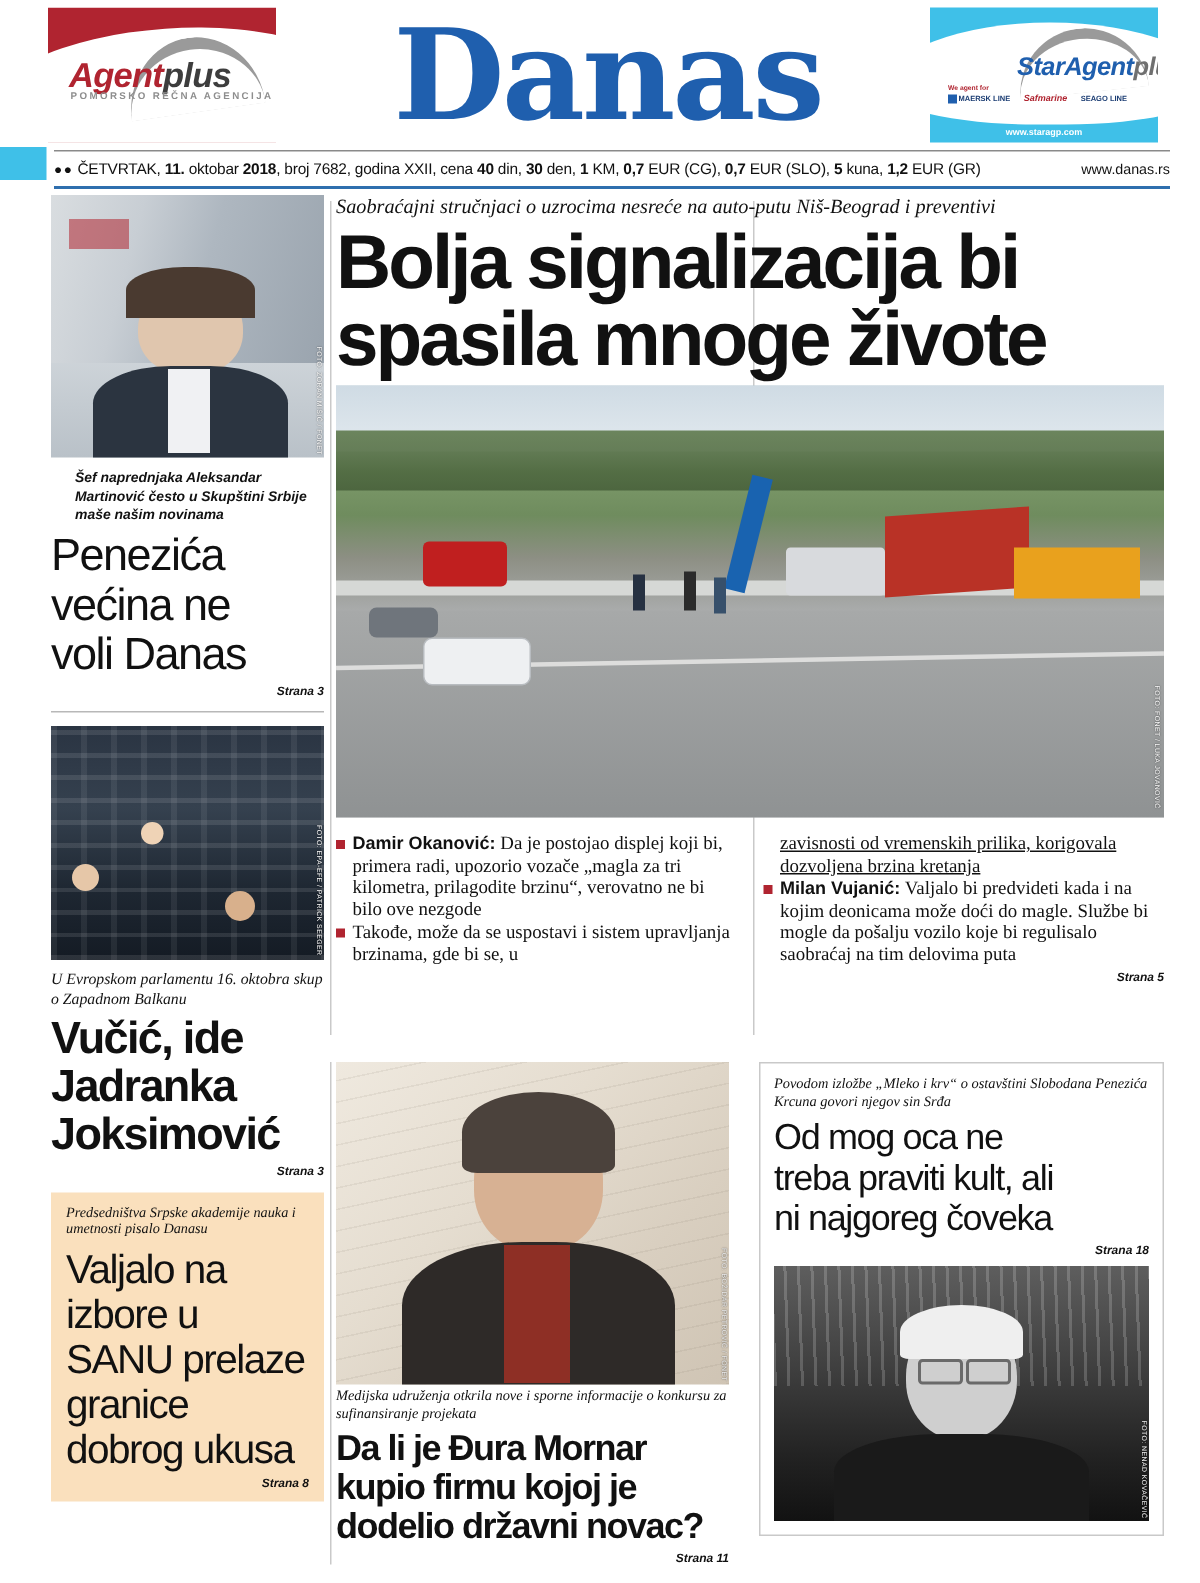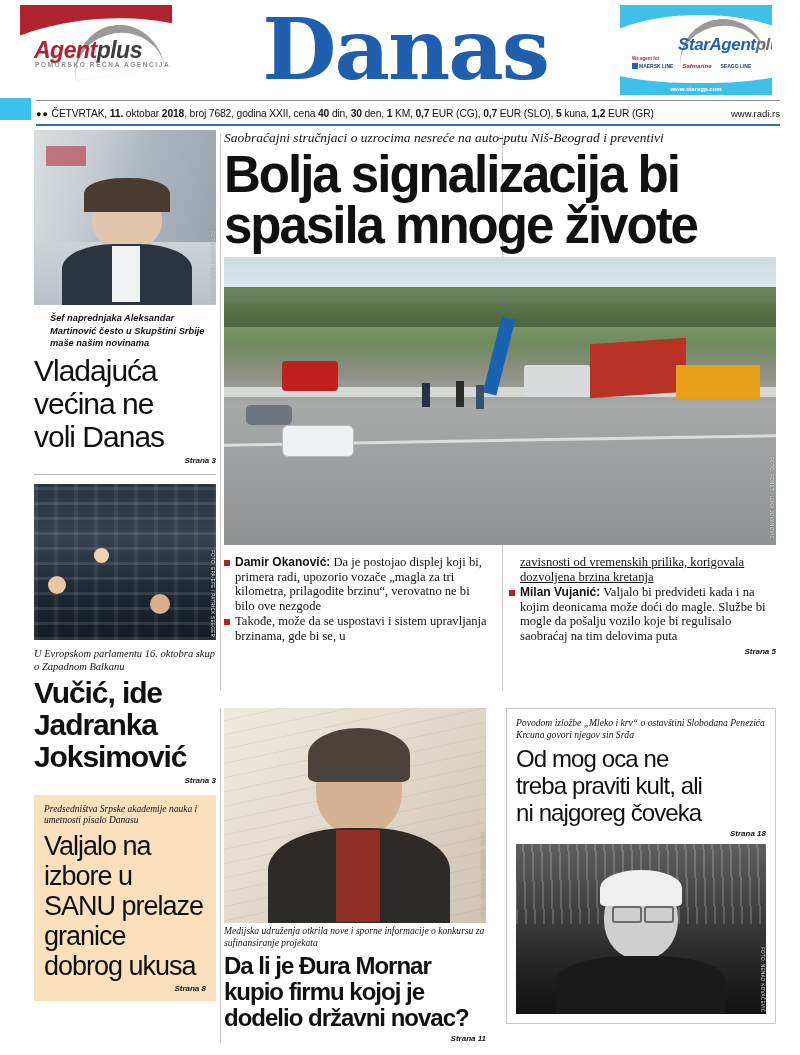--- a/index.html
+++ b/index.html
@@ -9,21 +9,21 @@
     font-family:"Liberation Sans", sans-serif;
     color:#111;
     overflow:hidden;
     position:relative;
   }
   .page{position:relative;width:800px;height:1055px;}
 
   
   .masthead{position:relative;height:100px;width:800px;}
   .logo-left{
-    position:absolute;left:20px;top:5px;width:152px;height:90px;
+    position:absolute;left:32px;top:5px;width:152px;height:90px;
     background:#ffffff;overflow:hidden;
   }
   .ap-top{position:absolute;left:0;top:0;width:152px;height:90px;background:#b02430;}
   .ap-white-swoosh{
     position:absolute;left:-44px;top:14px;width:250px;height:84px;
     background:#ffffff;border-radius:60% 60% 45% 45%/70% 70% 40% 40%;
     transform:rotate(-4deg);
   }
   .ap-grey-arc{
     position:absolute;right:10px;top:20px;width:90px;height:42px;
@@ -237,21 +237,21 @@
 
   <div class="cyanblock"></div>
   <div class="datebar">
     <div class="dateline">
       <span class="dots">●●</span>
       <span>ČETVRTAK,</span>
       <b>11.</b>
       <span>oktobar</span>
       <b>2018</b><span>, broj 7682, godina XXII, cena </span><b>40</b><span> din, </span><b>30</b><span> den, </span><b>1</b><span> KM, </span><b>0,7</b><span> EUR (CG), </span><b>0,7</b><span> EUR (SLO), </span><b>5</b><span> kuna, </span><b>1,2</b><span> EUR (GR)</span>
     </div>
-    <div class="siteurl">www.radi.rs</div>
+    <div class="siteurl">www.danas.rs</div>
   </div>
   <div class="datebar-rule"></div>
 
   <div class="content">
 
     <div class="vrule" style="left:220px;top:4px;height:556px;"></div>
     <div class="vrule" style="left:220px;top:578px;height:335px;"></div>
     <div class="vrule" style="left:502px;top:4px;height:556px;"></div>
 
     <div class="col-left">
@@ -263,21 +263,21 @@
              linear-gradient(105deg,#d9dde0 0%,#c8ced4 30%,#aeb7c0 55%,#9aa4ae 100%);"></div>
           <div style="position:absolute;left:12px;top:16px;width:40px;height:20px;background:#b02430;opacity:.55;"></div>
           <div style="position:absolute;left:58px;top:58px;width:70px;height:62px;border-radius:50% 50% 45% 45%;background:#e0c6ae;"></div>
           <div style="position:absolute;left:50px;top:48px;width:86px;height:34px;border-radius:45% 45% 0 0;background:#4a3a30;"></div>
           <div style="position:absolute;left:28px;top:114px;width:130px;height:62px;background:#2b3440;border-radius:40% 40% 0 0;"></div>
           <div style="position:absolute;left:78px;top:116px;width:28px;height:56px;background:#f0f1f3;"></div>
           <div class="credit-v">FOTO: ZORAN MIŠIĆ / FONET</div>
         </div>
         <div class="kicker">Šef naprednjaka Aleksandar Martinović često u Skupštini Srbije maše našim novinama</div>
         <div class="hl-light">
-          <div>Vladajuća</div>
+          <div>Penezića</div>
           <div>većina ne</div>
           <div>voli Danas</div>
         </div>
         <div class="strana">Strana 3</div>
         <div class="hrule"></div>
       </div>
 
       <div style="margin-top:9px;">
         <div class="photo" style="width:182px;height:156px;background:
                linear-gradient(180deg,#2a3442 0%,#35414f 35%,#1e2732 70%,#141b24 100%);">

